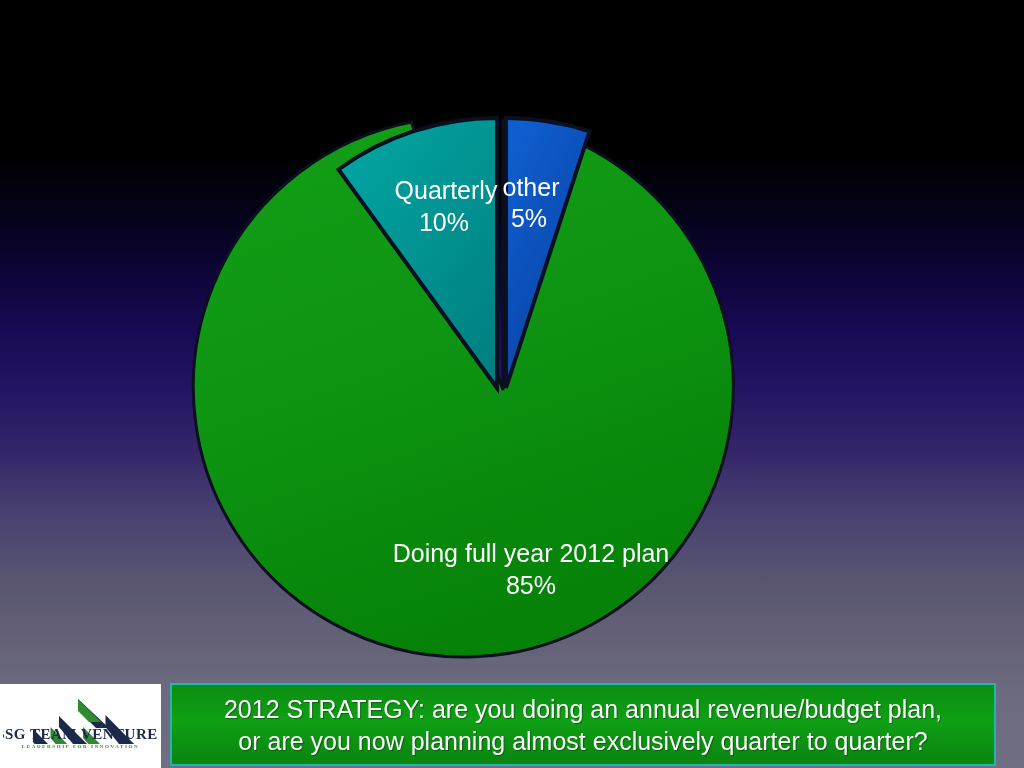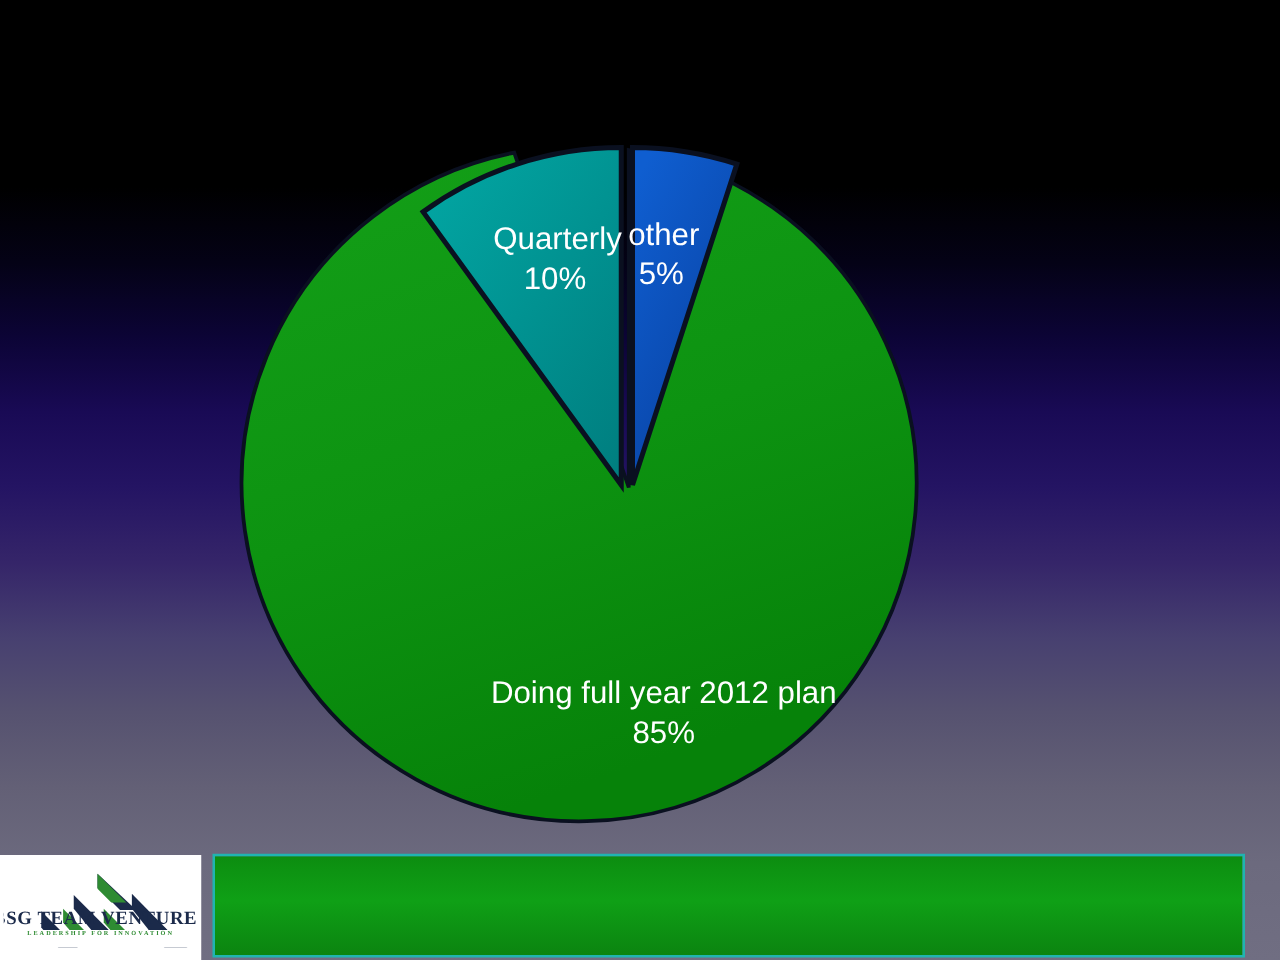--- a/index.html
+++ b/index.html
@@ -162,15 +162,17 @@
       <polygon points="95,62 150,118 124,118 95,84" fill="#2e8b32"></polygon>
       <polygon points="160,62 216,118 190,118 160,84" fill="#2e8b32"></polygon>
       <polygon points="232,70 300,130 262,130 232,96" fill="#1b2a4a"></polygon>
       <rect x="0" y="96" width="310" height="34" fill="#ffffff"></rect>
       <text x="155" y="86" text-anchor="middle" font-family="'Liberation Serif', serif" font-size="30" font-weight="700" fill="#1b2a4a" letter-spacing="1">BSG TEAM VENTURES</text>
       <text x="155" y="104" text-anchor="middle" font-family="'Liberation Serif', serif" font-size="10" font-weight="700" fill="#2e8b32" letter-spacing="3.2">LEADERSHIP FOR INNOVATION</text>
     </svg>
   </div>
 
   <div id="caption-bar">
+    <div class="caption-line">2012 STRATEGY: are you doing an annual revenue/budget plan,</div>
+    <div class="caption-line">or are you now planning almost exclusively quarter to quarter?</div>
   </div>
 
 </div>
 
 </body></html>

